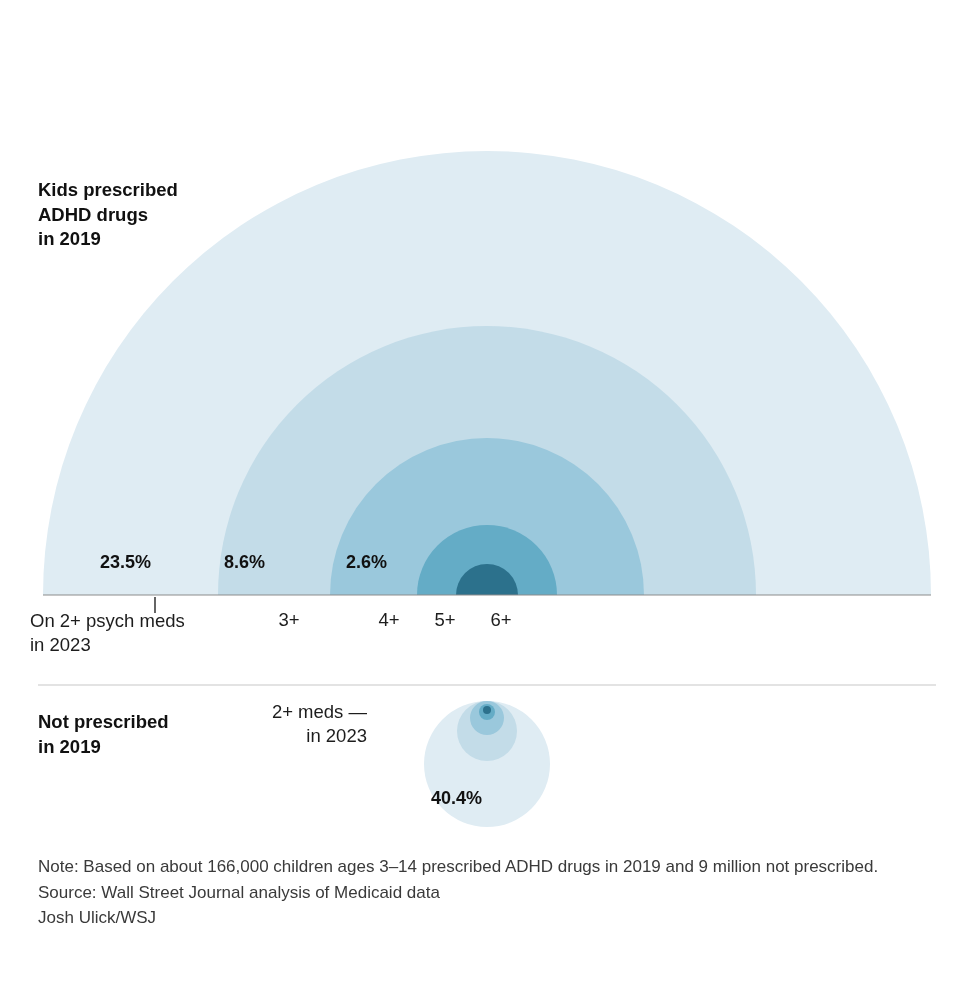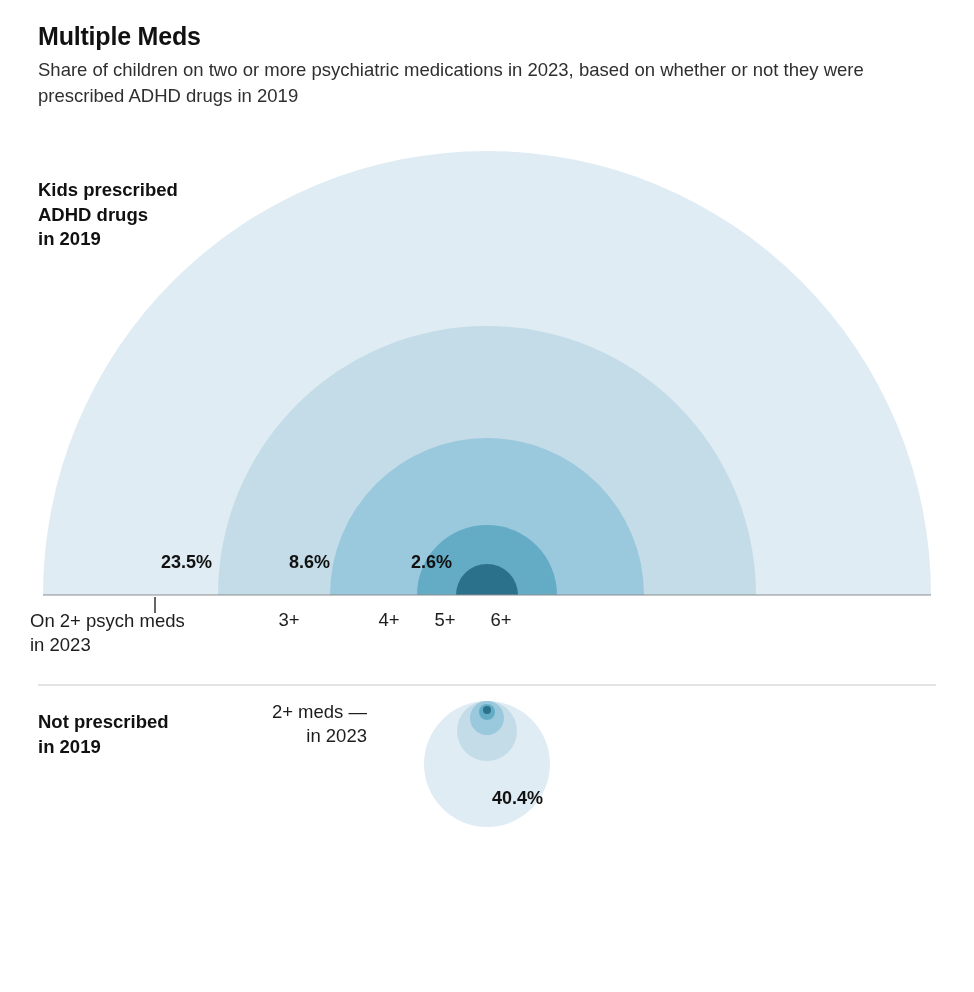--- a/index.html
+++ b/index.html
@@ -72,21 +72,21 @@
   }
   #grp-top { left: 38px; top: 38px; width: 220px; }
   #grp-bottom { left: 38px; top: 570px; width: 220px; }
 
   
   .value-label {
     position: absolute;
     font-size: 18px;
     font-weight: bold;
     color: #111111;
-    text-align: right;
+    text-align: left;
     white-space: nowrap;
   }
   
   .tick-label {
     position: absolute;
     font-size: 18.5px;
     font-weight: normal;
     color: #1d1d1d;
     text-align: center;
     white-space: nowrap;
@@ -118,24 +118,20 @@
     color: #3a3a3a;
     line-height: 1.45;
   }
   .footer div { margin-bottom: 1px; }
 </style>
 </head>
 <body>
 
 <div class="page">
 
-  <div class="header">
-    <h1 class="title">Multiple Meds</h1>
-    <p class="subtitle">Share of children on two or more psychiatric medications in 2023, based on whether or not they were prescribed ADHD drugs in 2019</p>
-  </div>
 
   <div class="chart-area">
 
     <svg class="chart-svg" width="974" height="700" viewBox="0 0 974 700">
 
       <g>
         <path d="M 43 455 A 444 444 0 0 1 931 455 Z" fill="#dfecf3"></path>
         <path d="M 218 455 A 269 269 0 0 1 756 455 Z" fill="#c3dce8"></path>
         <path d="M 330 455 A 157 157 0 0 1 644 455 Z" fill="#9ac8dc"></path>
         <path d="M 417 455 A 70 70 0 0 1 557 455 Z" fill="#64acc6"></path>
@@ -173,14 +169,19 @@
     <div class="tick-label" style="left:342px; top:469px; width:94px;">4+</div>
     <div class="tick-label" style="left:398px; top:469px; width:94px;">5+</div>
     <div class="tick-label" style="left:454px; top:469px; width:94px;">6+</div>
 
     <div class="axis-note-bottom" style="left:167px; top:560px; width:200px;">2+ meds —
 in 2023</div>
 
     <div class="value-label" style="left:431px; top:648px; width:112px;">40.4%</div>
   </div>
 
+  <div class="footer">
+    <div>Note: Based on about 166,000 children ages 3–14 prescribed ADHD drugs in 2019 and 9 million not prescribed.</div>
+    <div>Source: Wall Street Journal analysis of Medicaid data</div>
+    <div>Josh Ulick/WSJ</div>
+  </div>
 
 </div>
 
 </body></html>

